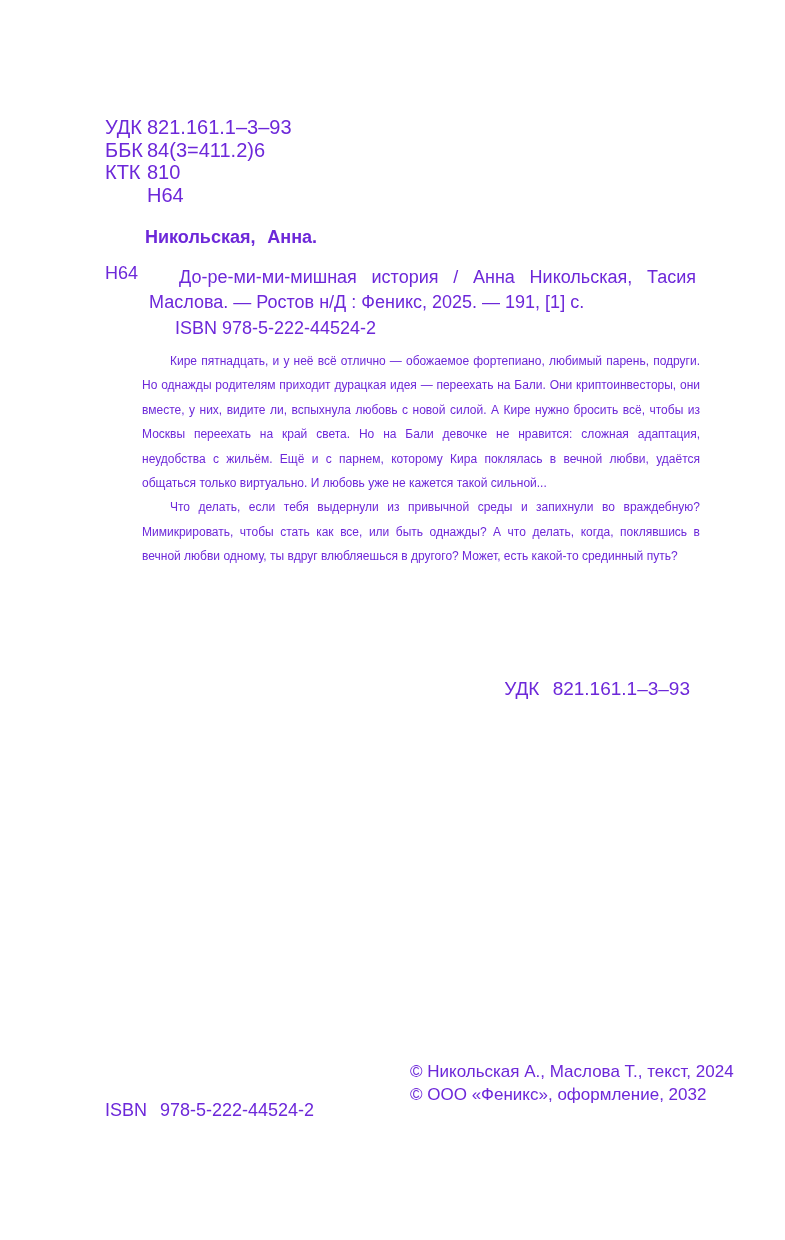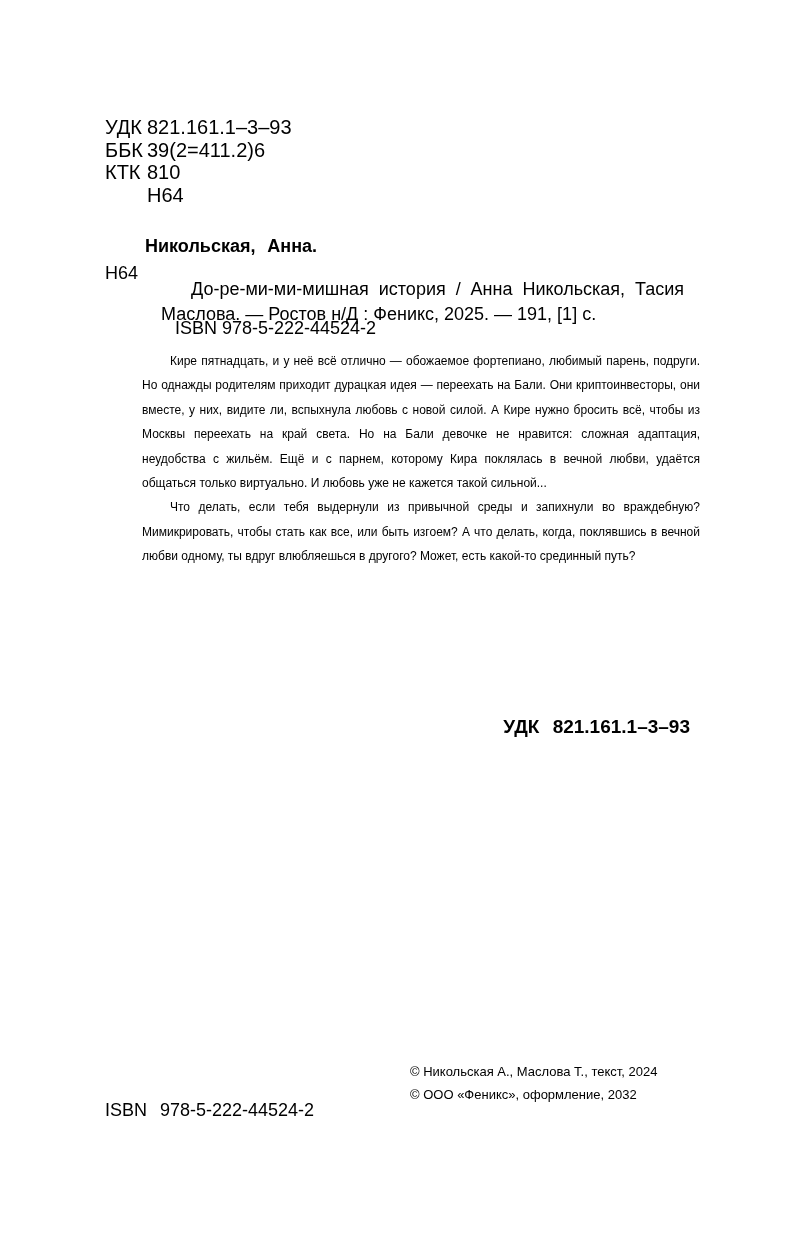--- a/index.html
+++ b/index.html
@@ -6,61 +6,61 @@
     margin: 0;
     padding: 0;
     background: #ffffff;
   }
   .page {
     position: relative;
     width: 785px;
     height: 1240px;
     background: #ffffff;
     font-family: "Liberation Sans", "DejaVu Sans", sans-serif;
-    color: #000000;
+    color: #6d28d9;
     overflow: hidden;
   }
 
   
   .head-codes {
     position: absolute;
     left: 105px;
     top: 116px;
     font-size: 20px;
     line-height: 22.5px;
     white-space: nowrap;
   }
   .code-row { display: flex; }
   .code-row .lbl { width: 42px; flex: 0 0 42px; }
 
   
   .author-line {
     position: absolute;
     left: 145px;
-    top: 236px;
+    top: 227px;
     font-size: 18px;
     font-weight: bold;
     word-spacing: 0.38em;
   }
   .record {
     position: absolute;
     left: 145px;
     top: 261px;
     width: 555px;
     font-size: 18px;
     line-height: 24.5px;
     text-align: justify;
   }
   .record .record-code {
     position: absolute;
     left: -40px;
     top: 0;
     text-align: left;
   }
-  .record p { margin: 16px; text-indent: 30px; }
+  .record p { margin: 4px; text-indent: 30px; }
 
   .isbn-mid {
     position: absolute;
     left: 175px;
     top: 318px;
     font-size: 18px;
   }
 
   
   .annotation {
@@ -74,58 +74,57 @@
   }
   .annotation p { margin: 0; text-indent: 28px; hyphens: manual; -webkit-hyphens: manual; }
 
   
   .codes-right {
     position: absolute;
     right: 95px;
     top: 676px;
     text-align: right;
     font-size: 19px;
-    font-weight: bold;
+    font-weight: normal;
     line-height: 25px;
     word-spacing: 8px;
     white-space: nowrap;
-    margin-top: 38px;
   }
 
   
   .footer-isbn {
     position: absolute;
     left: 105px;
     top: 1100px;
     font-size: 18px;
     word-spacing: 8px;
     white-space: nowrap;
   }
   .copyrights {
     position: absolute;
     left: 410px;
     top: 1061px;
-    font-size: 13px;
+    font-size: 17px;
     line-height: 22.6px;
     white-space: nowrap;
   }
 </style>
 </head>
 <body>
 
 <div class="page">
 
   <div class="head-codes">
     <div class="code-row">
       <span class="lbl">УДК</span>
       <span class="val">821.161.1–3–93</span>
     </div>
     <div class="code-row">
       <span class="lbl">ББК</span>
-      <span class="val">39(2=411.2)6</span>
+      <span class="val">84(3=411.2)6</span>
     </div>
     <div class="code-row">
       <span class="lbl">КТК</span>
       <span class="val">810</span>
     </div>
     <div class="code-row">
       <span class="lbl"></span>
       <span class="val">Н64</span>
     </div>
   </div>
@@ -134,21 +133,21 @@
 
   <div class="record">
     <span class="record-code">Н64</span>
     <p>До-ре-ми-ми-мишная история / Анна Никольская, Тасия Маслова. — Ростов н/Д : Феникс, 2025. — 191, [1] с.</p>
   </div>
 
   <div class="isbn-mid">ISBN 978-5-222-44524-2</div>
 
   <div class="annotation">
     <p>Кире пятнадцать, и у неё всё отлично — обожаемое фортепиа­но, любимый парень, подруги. Но однажды родителям приходит дурацкая идея — переехать на Бали. Они криптоинвесторы, они вместе, у них, видите ли, вспыхнула любовь с новой силой. А Кире нужно бросить всё, чтобы из Москвы переехать на край света. Но на Бали девочке не нравится: сложная адаптация, неудобства с жильём. Ещё и с парнем, которому Кира поклялась в вечной люб­ви, удаётся общаться только виртуально. И любовь уже не кажется такой сильной...</p>
-    <p>Что делать, если тебя выдернули из привычной среды и запих­нули во враждебную? Мимикрировать, чтобы стать как все, или быть изгоем? А что делать, когда, поклявшись в вечной любви од­ному, ты вдруг влюбляешься в другого? Может, есть какой-то сре­динный путь?</p>
+    <p>Что делать, если тебя выдернули из привычной среды и запих­нули во враждебную? Мимикрировать, чтобы стать как все, или быть однажды? А что делать, когда, поклявшись в вечной любви од­ному, ты вдруг влюбляешься в другого? Может, есть какой-то сре­динный путь?</p>
   </div>
 
   <div class="codes-right">
     <div>УДК 821.161.1–3–93</div>
   </div>
 
   <div class="footer-isbn">ISBN 978-5-222-44524-2</div>
 
   <div class="copyrights">
     <div>© Никольская А., Маслова Т., текст, 2024</div>

